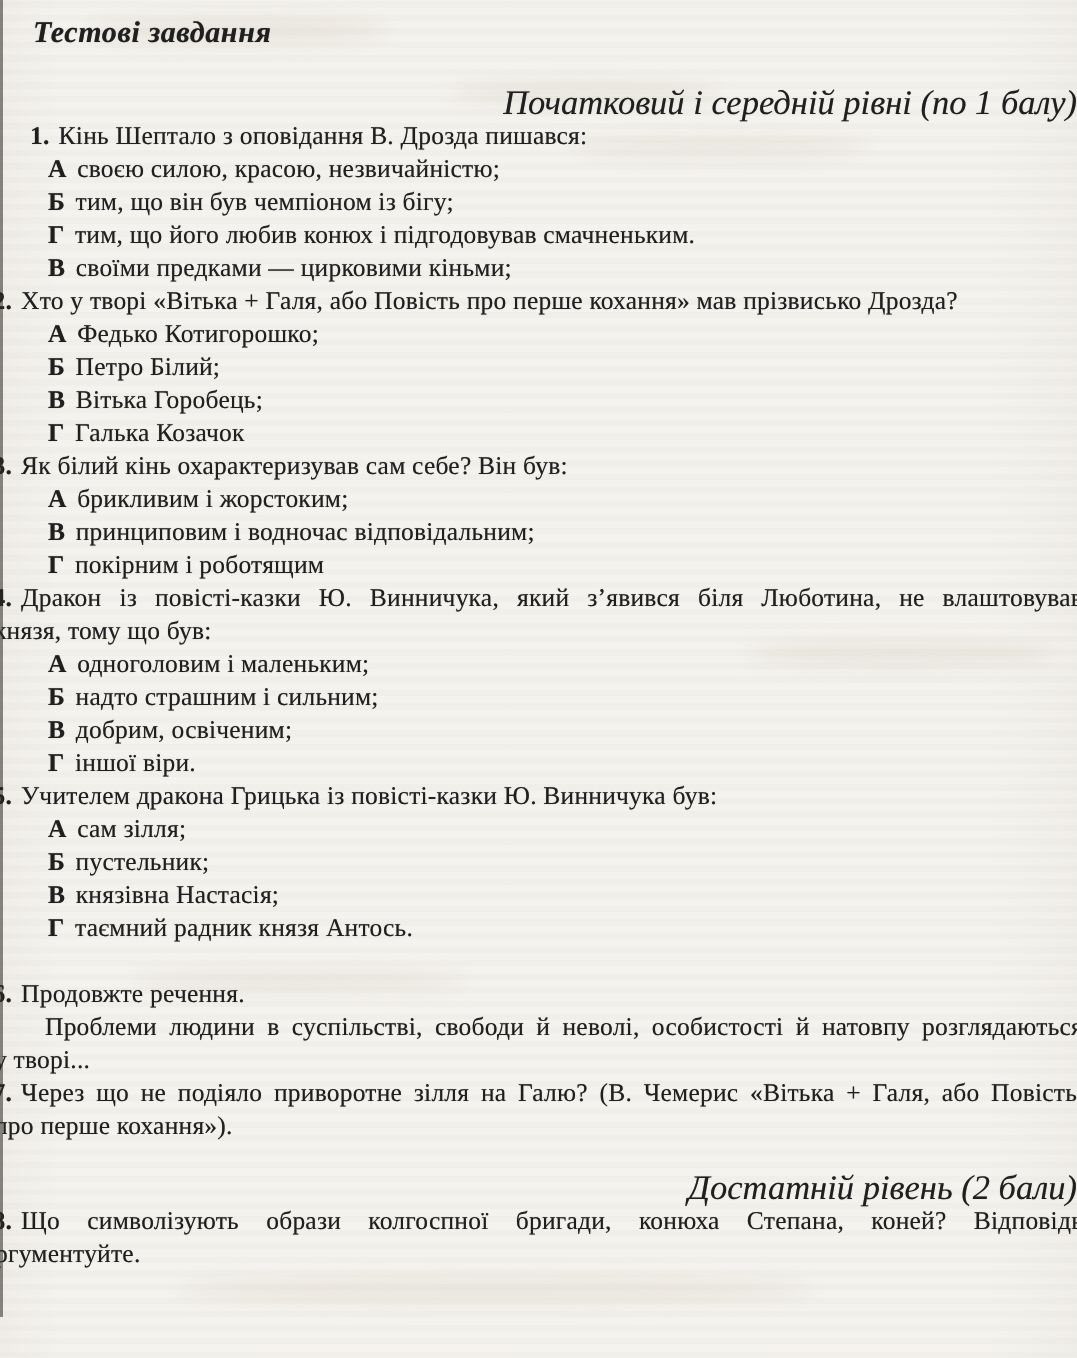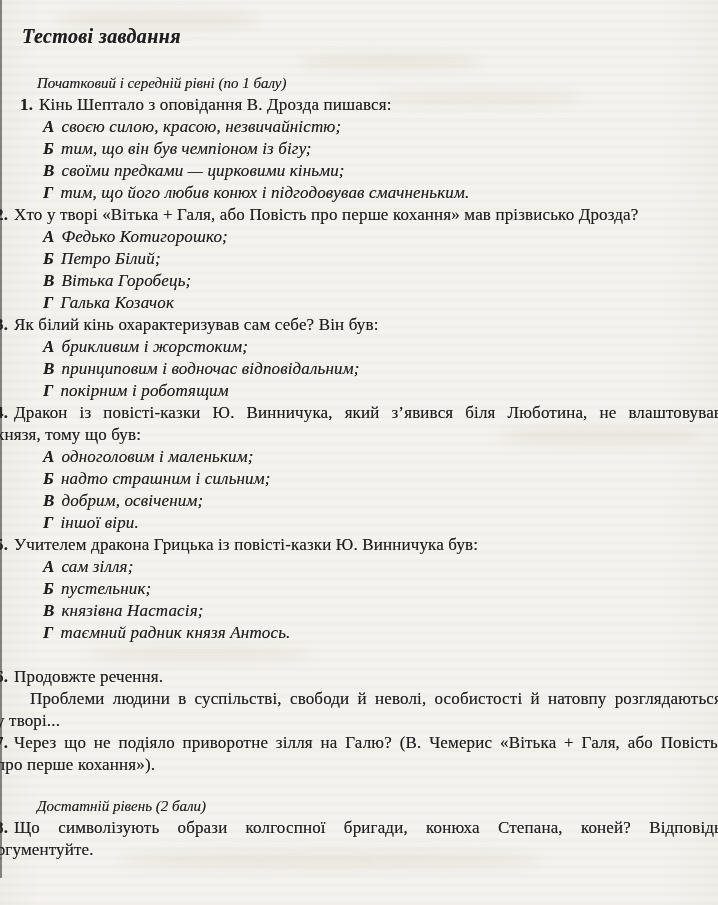--- a/index.html
+++ b/index.html
@@ -24,42 +24,43 @@
     background: rgba(210,202,182,0.30); filter: blur(6px); z-index: 0;
   }
   .b1 { left: 58px;  top: 12px;  width: 200px; height: 16px; }
   .b2 { left: 300px; top: 55px;  width: 180px; height: 14px; }
   .b3 { left: 380px; top: 92px;  width: 200px; height: 12px; }
   .b4 { left: 500px; top: 428px; width: 200px; height: 16px; }
   .b5 { left: 90px;  top: 648px; width: 220px; height: 12px; }
   .b6 { left: 120px; top: 852px; width: 420px; height: 16px; }
   .content { position: relative; z-index: 2; }
   .title {
-    padding-top: 24px; margin-left: 22px;
+    padding-top: 10px; margin-left: 22px;
     font-size: 20px; line-height: 24px;
     font-weight: bold; font-style: italic;
     letter-spacing: 0.4px;
     text-shadow: 0 0 0.6px rgba(25,25,25,0.6);
   }
   .heading {
-    margin: 24px 0 0 37px;
-    font-size: 15px; line-height: 22px;
+    margin: 24px 0 0 57px;
+    font-size: 23px; line-height: 22px;
     font-style: italic;
     text-shadow: 0 0 0.5px rgba(25,25,25,0.5);
+    text-align: right;
   }
   .mt19 { margin-top: 19px; }
   .ln {
     font-size: 17px; line-height: 22px;
     white-space: nowrap;
     letter-spacing: 0.15px;
     text-shadow: 0 0 0.5px rgba(25,25,25,0.55);
   }
   .qn  { margin-left: -5px; }
   .qn1 { margin-left: 20px; }
-  .opt { margin-left: 43px; font-style: italic; }
+  .opt { margin-left: 32px; }
   .cont  { margin-left: -4px; }
   .cont2 { margin-left: -11px; }
   .par { margin-left: 30px; }
   .mt22 { margin-top: 22px; }
   .just  { white-space: normal; width: 727px; text-align: justify; text-align-last: justify; }
   .just2 { white-space: normal; width: 692px; text-align: justify; text-align-last: justify; }
   .just3 { white-space: normal; width: 723px; text-align: justify; text-align-last: justify; }
   .num { font-weight: bold; margin-right: 6px; }
   .ltr { font-weight: bold; margin-right: 7px; }
 </style>
@@ -75,22 +76,22 @@
   <div class="blot b5"></div>
   <div class="blot b6"></div>
 
   <div class="content">
     <div class="title">Тестові завдання</div>
     <div class="heading">Початковий і середній рівні (по 1 балу)</div>
 
     <div class="ln qn1"><b class="num">1.</b><span>Кінь Шептало з оповідання В. Дрозда пишався:</span></div>
     <div class="ln opt"><b class="ltr">А</b><span>своєю силою, красою, незвичайністю;</span></div>
     <div class="ln opt"><b class="ltr">Б</b><span>тим, що він був чемпіоном із бігу;</span></div>
+    <div class="ln opt"><b class="ltr">Г</b><span>тим, що його любив конюх і підгодовував смачненьким.</span></div>
     <div class="ln opt"><b class="ltr">В</b><span>своїми предками — цирковими кіньми;</span></div>
-    <div class="ln opt"><b class="ltr">Г</b><span>тим, що його любив конюх і підгодовував смачненьким.</span></div>
 
     <div class="ln qn"><b class="num">2.</b><span>Хто у творі «Вітька + Галя, або Повість про перше кохання» мав прізвисько Дрозда?</span></div>
     <div class="ln opt"><b class="ltr">А</b><span>Федько Котигорошко;</span></div>
     <div class="ln opt"><b class="ltr">Б</b><span>Петро Білий;</span></div>
     <div class="ln opt"><b class="ltr">В</b><span>Вітька Горобець;</span></div>
     <div class="ln opt"><b class="ltr">Г</b><span>Галька Козачок</span></div>
 
     <div class="ln qn"><b class="num">3.</b><span>Як білий кінь охарактеризував сам себе? Він був:</span></div>
     <div class="ln opt"><b class="ltr">А</b><span>брикливим і жорстоким;</span></div>
     <div class="ln opt"><b class="ltr">В</b><span>принциповим і водночас відповідальним;</span></div>

